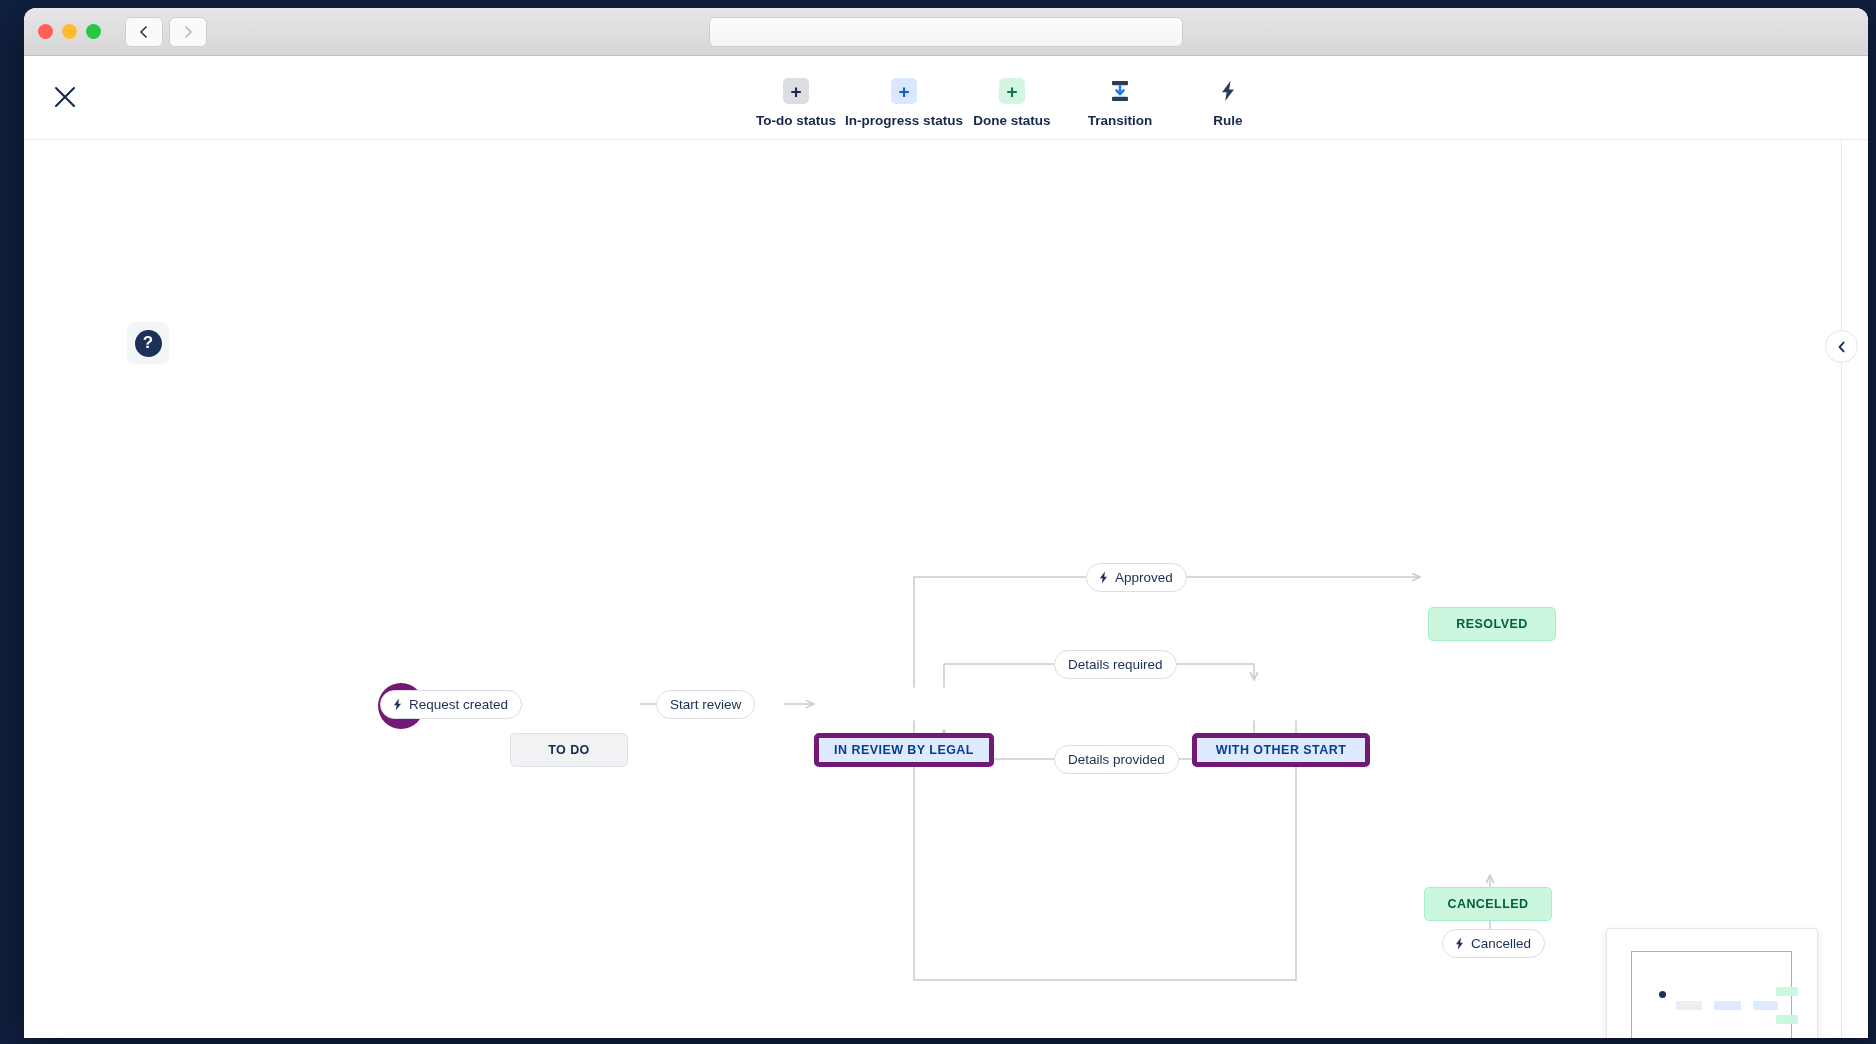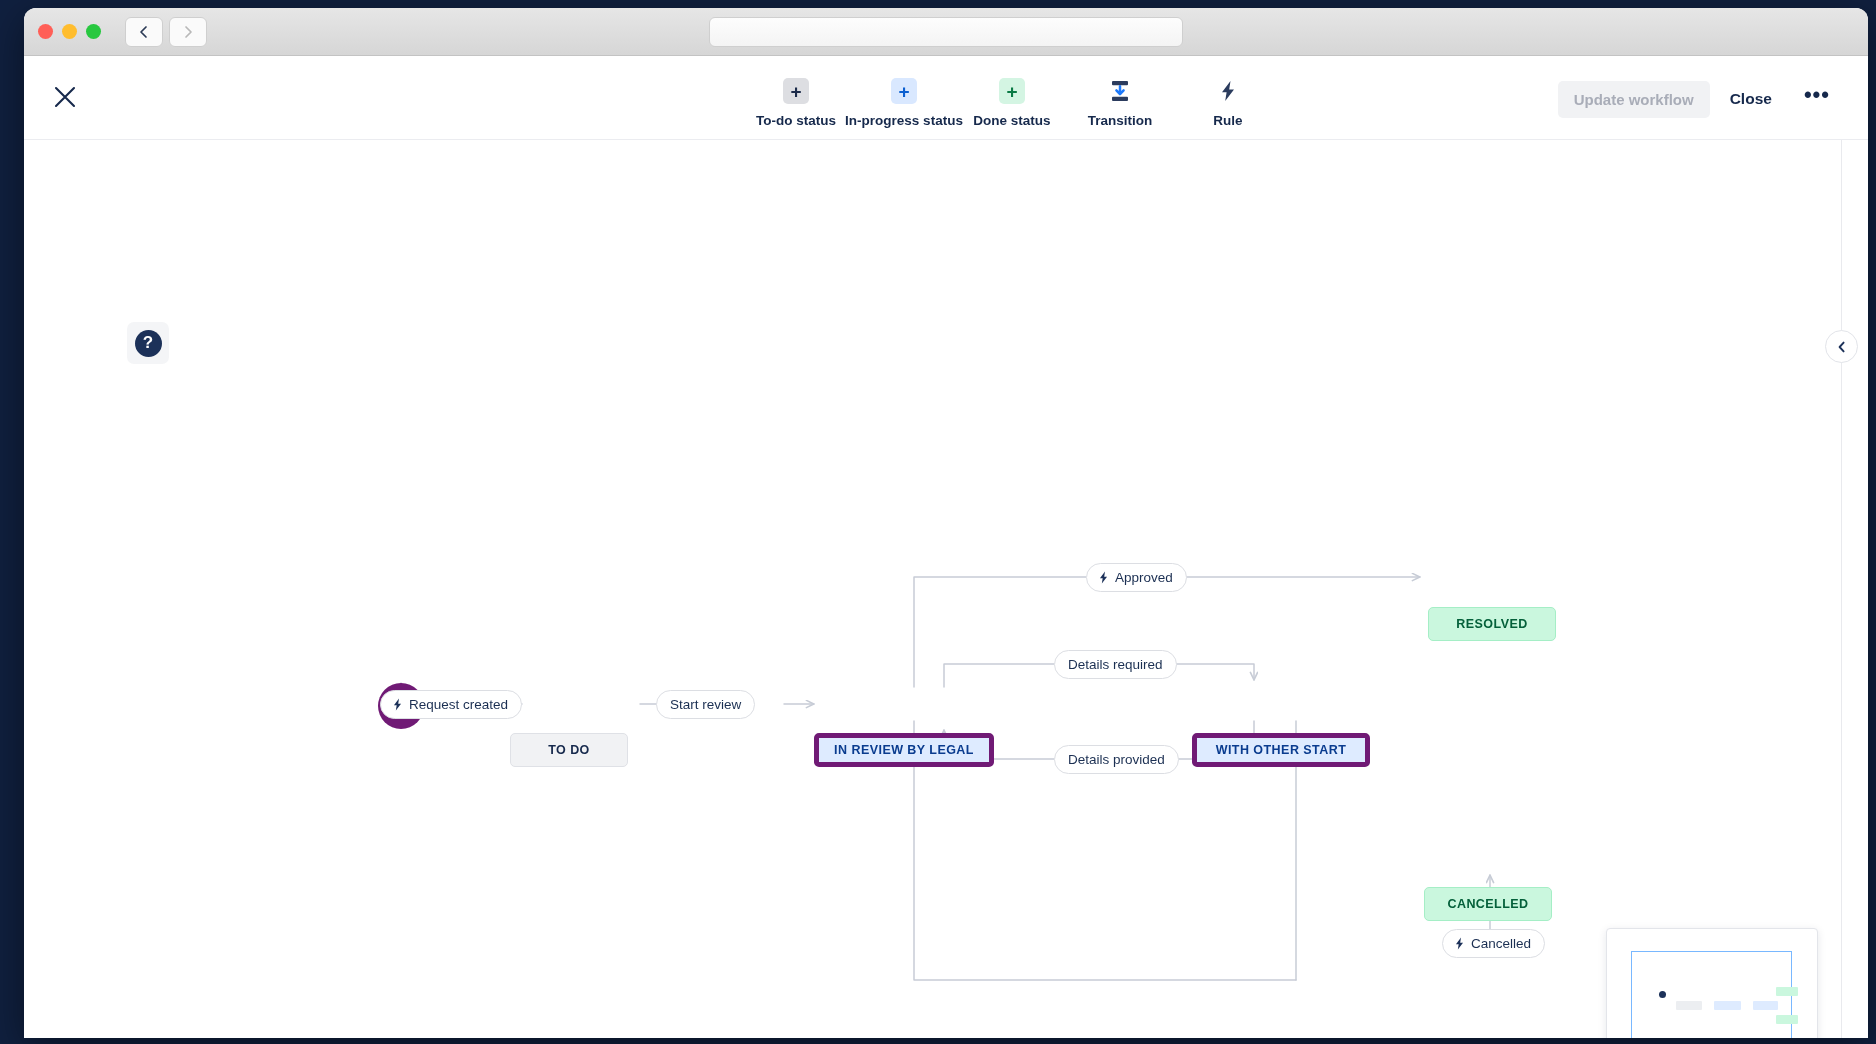--- a/index.html
+++ b/index.html
@@ -394,25 +394,20 @@
         <div class="tool">
           <div class="tool-ico plain">
             <svg width="22" height="24" viewBox="0 0 22 24">
               <path d="M13.5 2 L5 13.2 h4.6 L8.2 22 L17 10.6 h-4.8 Z" fill="#2b3c5e"></path>
             </svg>
           </div>
           <div class="tool-lbl">Rule</div>
         </div>
       </div>
 
-      <div class="header-right">
-        <button class="btn-update">Update workflow</button>
-        <button class="btn-close">Close</button>
-        <button class="btn-more">•••</button>
-      </div>
     </div>
 
     <div class="canvas-wrap">
 
       <div class="help-btn">
         <div class="help-circle">?</div>
       </div>
 
       <div class="right-rail"></div>
       <div class="rail-toggle">

